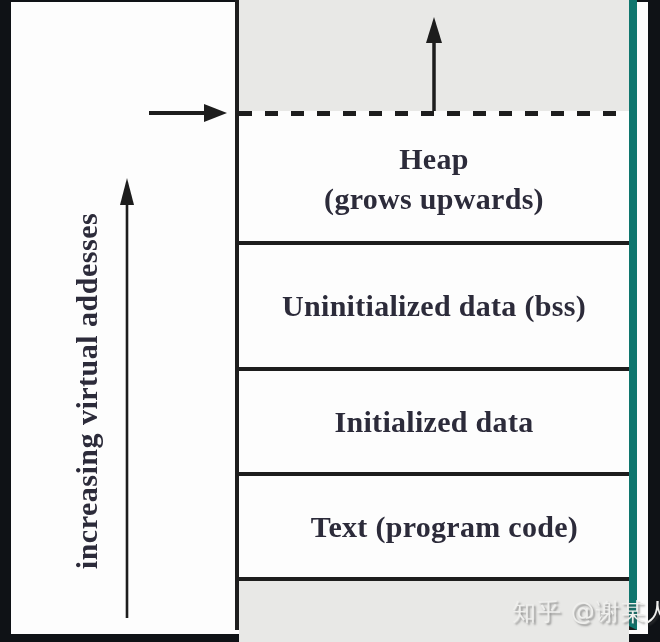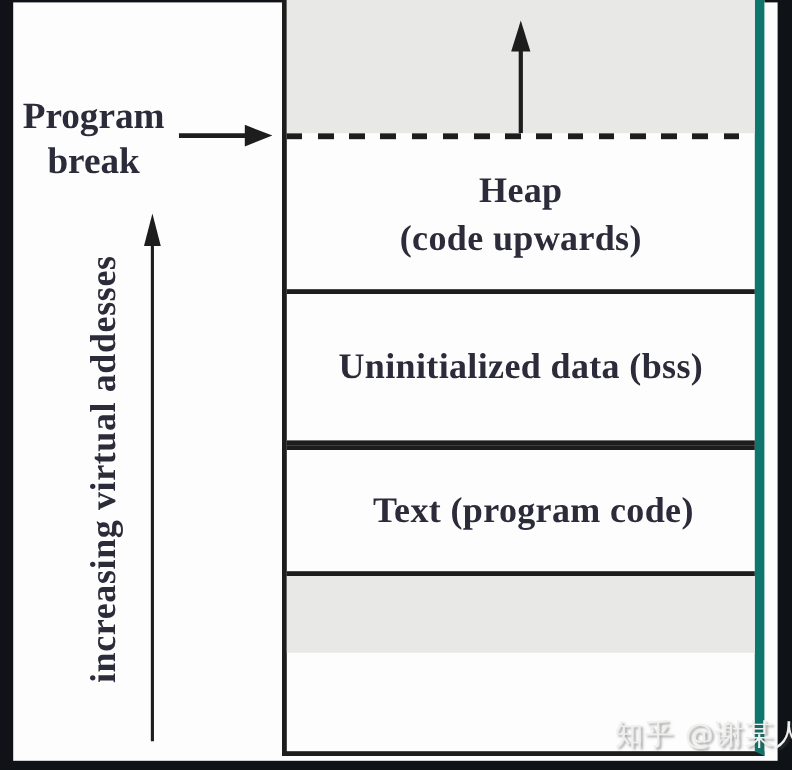--- a/index.html
+++ b/index.html
@@ -97,24 +97,20 @@
 </head>
 <body>
 
 <div class="canvas">
 
   <div class="frame frame-top"></div>
   <div class="frame frame-left"></div>
   <div class="frame frame-right"></div>
   <div class="frame frame-bottom"></div>
 
-  <div class="pb-label">
-    <span style="display:block">Program</span>
-    <span style="display:block">break</span>
-  </div>
   <svg class="pb-arrow" width="78" height="22" viewBox="0 0 78 22">
     <line x1="0" y1="11" x2="58" y2="11" stroke="#1d1d1d" stroke-width="4"></line>
     <polygon points="78,11 55,2 55,20" fill="#1d1d1d"></polygon>
   </svg>
 
   <div class="axis-label">increasing virtual addesses</div>
   <svg class="axis-arrow" width="22" height="442" viewBox="0 0 22 442">
     <line x1="11" y1="26" x2="11" y2="442" stroke="#1d1d1d" stroke-width="2.6"></line>
     <polygon points="11,2 4,29 18,29" fill="#1d1d1d"></polygon>
   </svg>
@@ -125,31 +121,34 @@
       <svg class="up-arrow" width="22" height="96" viewBox="0 0 22 96">
         <line x1="11" y1="24" x2="11" y2="96" stroke="#1d1d1d" stroke-width="3.5"></line>
         <polygon points="11,2 3,28 19,28" fill="#1d1d1d"></polygon>
       </svg>
     </div>
 
     <div class="dashed-divider"></div>
 
     <div class="sec sec-heap">
       <span>Heap</span>
-      <span>(code upwards)</span>
+      <span>(grows upwards)</span>
     </div>
 
     <div class="divider"></div>
 
     <div class="sec sec-bss">
       <span>Uninitialized data (bss)</span>
     </div>
 
     <div class="divider"></div>
 
+    <div class="sec sec-init">
+      <span>Initialized data</span>
+    </div>
 
     <div class="divider"></div>
 
     <div class="sec sec-text">
       <span>Text (program code)</span>
     </div>
 
     <div class="divider"></div>
 
     <div class="sec shaded sec-bottom"></div>

